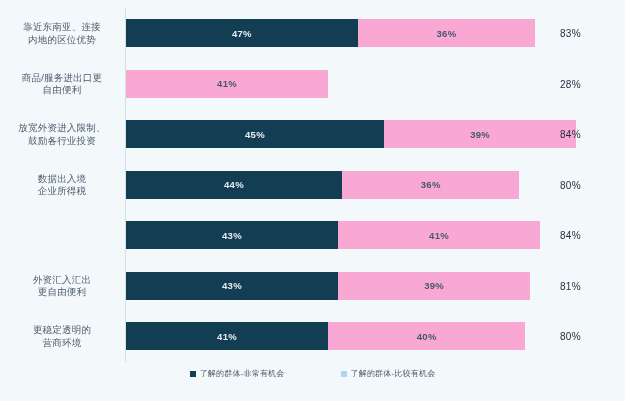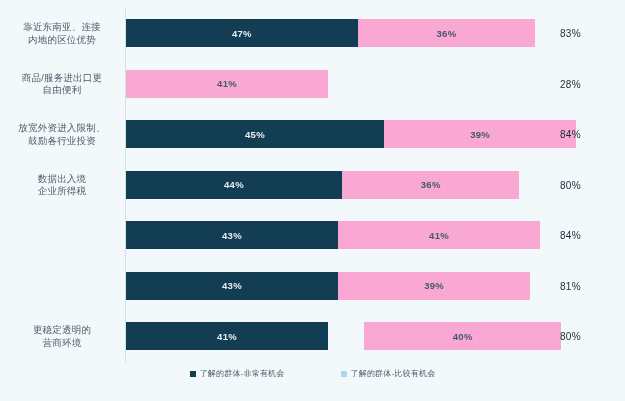--- a/index.html
+++ b/index.html
@@ -198,38 +198,40 @@
             <div class="seg seg-dark" style="width: 211.99px;">
               <span class="seg-val">43%</span>
             </div>
             <div class="seg seg-light" style="width: 202.13px;">
               <span class="seg-val">41%</span>
             </div>
           </div>
           <div class="total-label">84%</div>
         </div>
         <div class="row">
+          <div class="cat-label">外资汇入汇出
+更自由便利</div>
           <div class="bar-wrap">
             <div class="seg seg-dark" style="width: 211.99px;">
               <span class="seg-val">43%</span>
             </div>
             <div class="seg seg-light" style="width: 192.27px;">
               <span class="seg-val">39%</span>
             </div>
           </div>
           <div class="total-label">81%</div>
         </div>
         <div class="row">
           <div class="cat-label">更稳定透明的
 营商环境</div>
           <div class="bar-wrap">
             <div class="seg seg-dark" style="width: 202.13px;">
               <span class="seg-val">41%</span>
             </div>
-            <div class="seg seg-light" style="width: 197.2px; margin-left: 36px;">
+            <div class="seg seg-light" style="width: 197.2px;">
               <span class="seg-val">40%</span>
             </div>
           </div>
           <div class="total-label">80%</div>
         </div>
       </div>
   </div>
 
   <div class="legend" id="legend">
       <div class="legend-item">

